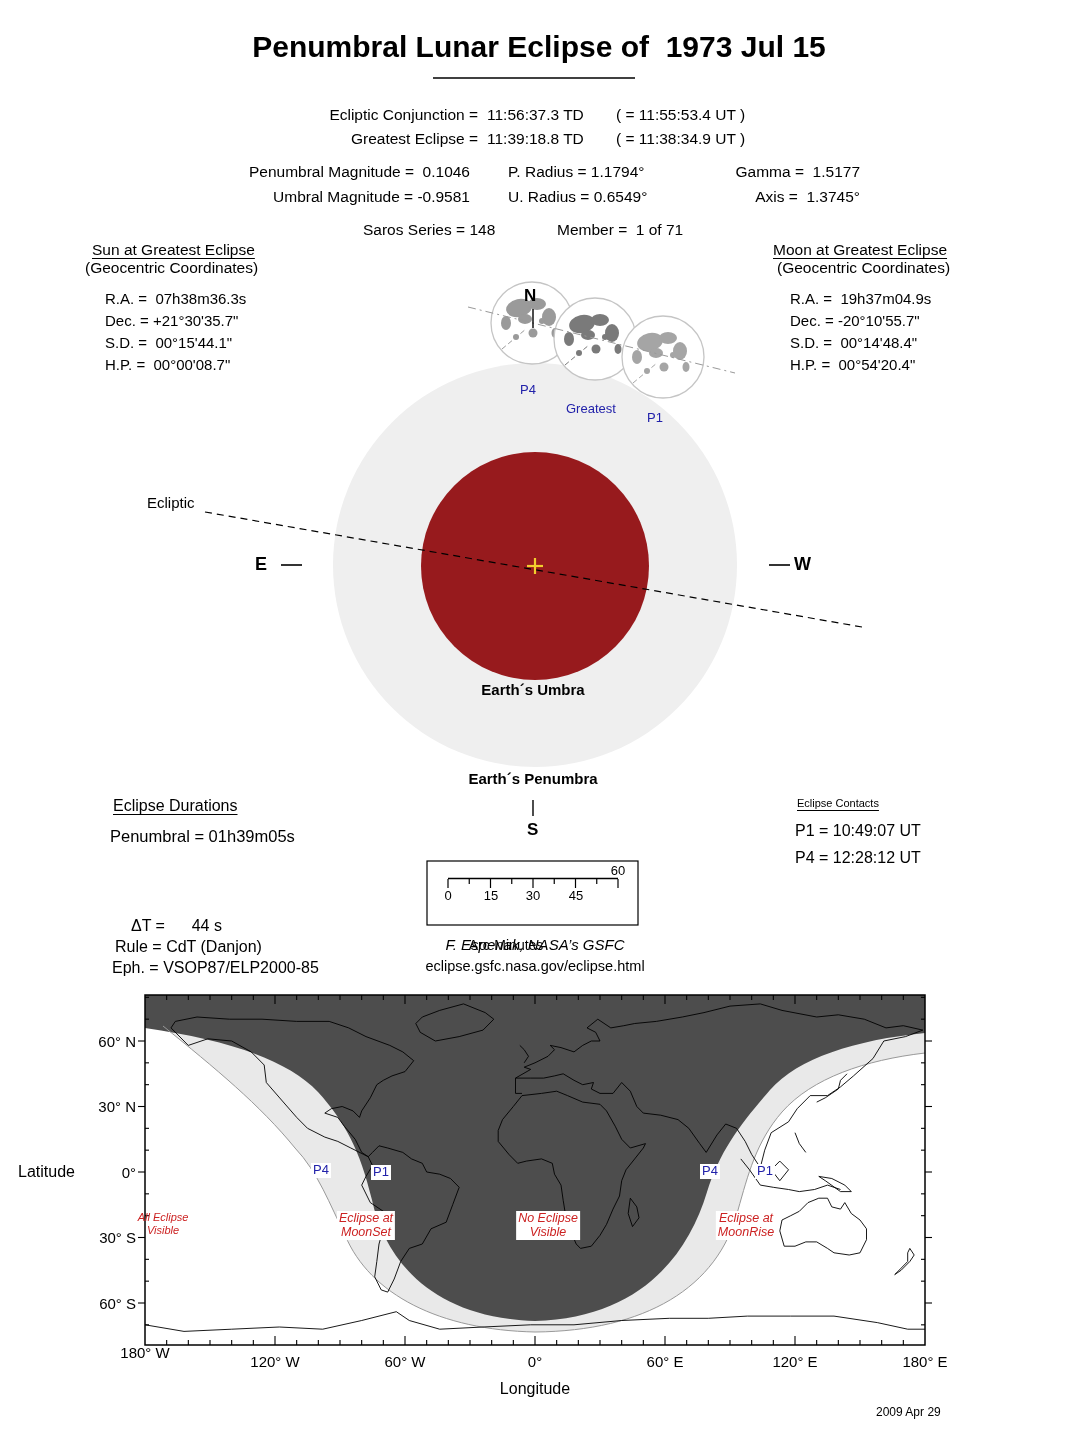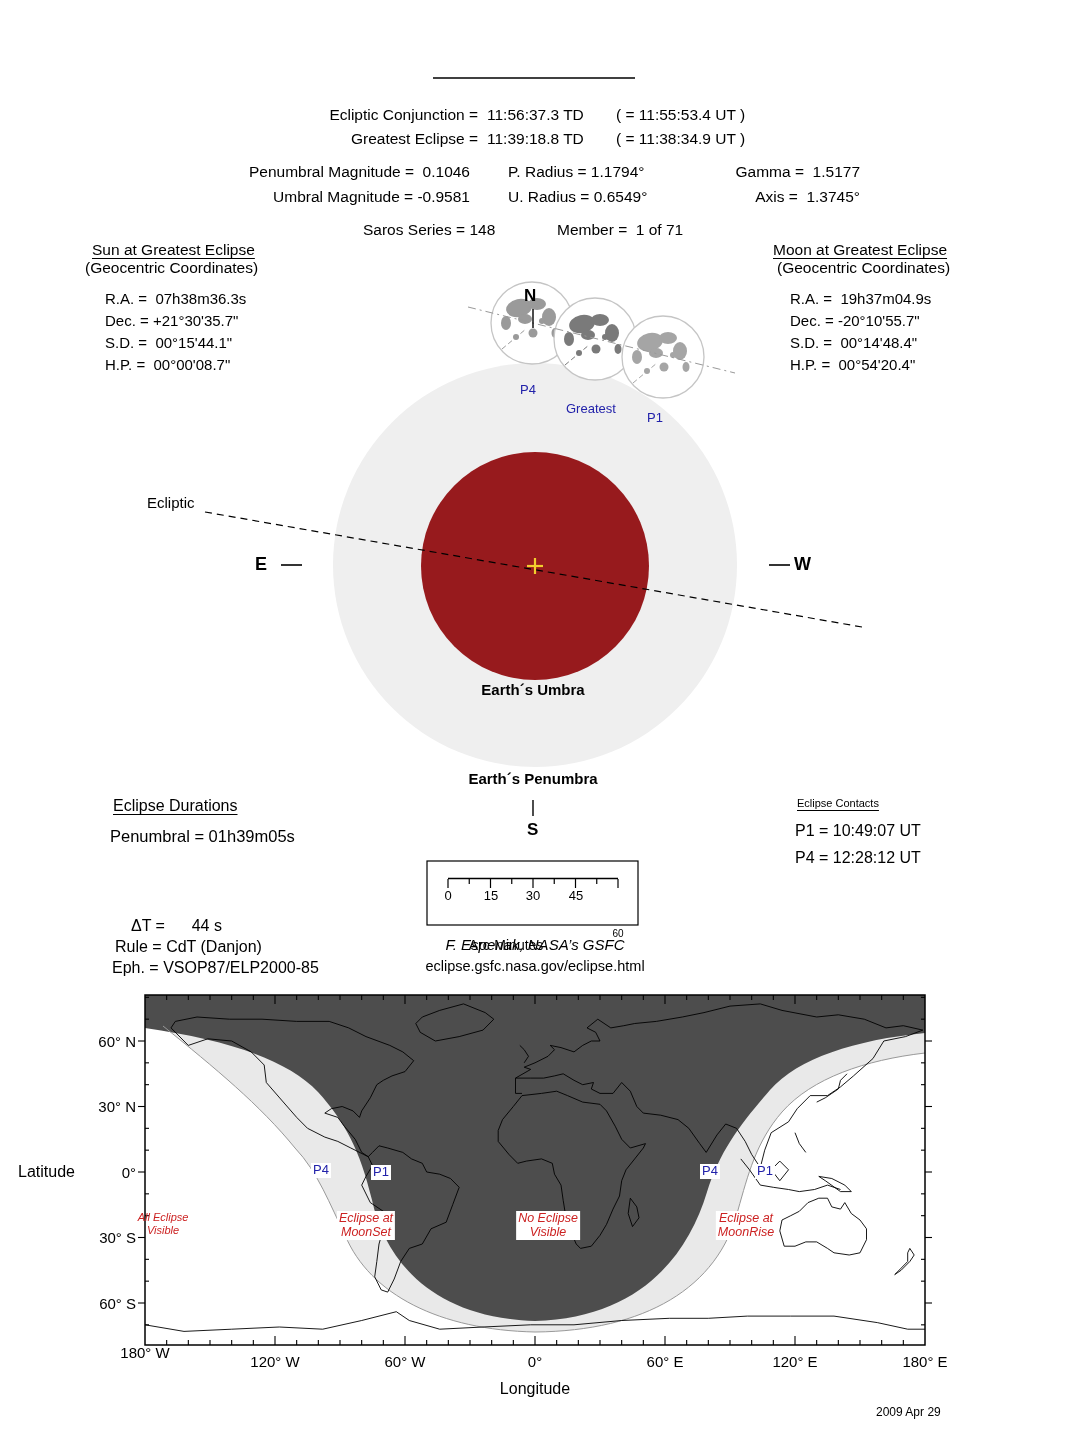--- a/index.html
+++ b/index.html
@@ -224,20 +224,21 @@
           <line x1="860" y1="995" x2="860" y2="1000"></line>
           <line x1="881.6666666666666" y1="1340" x2="881.6666666666666" y2="1345"></line>
           <line x1="881.6666666666666" y1="995" x2="881.6666666666666" y2="1000"></line>
           <line x1="903.3333333333333" y1="1340" x2="903.3333333333333" y2="1345"></line>
           <line x1="903.3333333333333" y1="995" x2="903.3333333333333" y2="1000"></line>
         </g>
       <rect x="145" y="995" width="780" height="350" fill="none" stroke="#000" stroke-width="1.5"></rect>
     </g>
   </svg>
 
+  <div class="t title ctr" style="left:539px;top:30px;">Penumbral Lunar Eclipse of  1973 Jul 15</div>
 
   <div class="t h16 right" style="left:180px;top:106px;width:298px;">Ecliptic Conjunction =</div>
   <div class="t h16" style="left:487px;top:106px;">11:56:37.3 TD</div>
   <div class="t h16" style="left:616px;top:106px;">( = 11:55:53.4 UT )</div>
   <div class="t h16 right" style="left:180px;top:130px;width:298px;">Greatest Eclipse =</div>
   <div class="t h16" style="left:487px;top:130px;">11:39:18.8 TD</div>
   <div class="t h16" style="left:616px;top:130px;">( = 11:38:34.9 UT )</div>
 
   <div class="t h16 right" style="left:170px;top:163px;width:300px;">Penumbral Magnitude =  0.1046</div>
   <div class="t h16" style="left:508px;top:163px;">P. Radius = 1.1794°</div>
@@ -276,21 +277,21 @@
   <div class="t u" style="left:113px;top:797px;font-size:16px;">Eclipse Durations</div>
   <div class="t" style="left:110px;top:827px;font-size:16.5px;">Penumbral = 01h39m05s</div>
   <div class="t u" style="left:797px;top:797px;font-size:11px;">Eclipse Contacts</div>
   <div class="t" style="left:795px;top:822px;font-size:16px;">P1 = 10:49:07 UT</div>
   <div class="t" style="left:795px;top:849px;font-size:16px;">P4 = 12:28:12 UT</div>
 
   <div class="t ctr" style="left:448px;top:889px;font-size:13px;">0</div>
   <div class="t ctr" style="left:491px;top:889px;font-size:13px;">15</div>
   <div class="t ctr" style="left:533px;top:889px;font-size:13px;">30</div>
   <div class="t ctr" style="left:576px;top:889px;font-size:13px;">45</div>
-  <div class="t ctr" style="left:618px;top:928px;font-size:10px;">60</div>
+  <div class="t ctr" style="left:618px;top:864px;font-size:13px;">60</div>
   <div class="t ctr" style="left:506px;top:905px;font-size:14px;margin-top:32px;">Arc-Minutes</div>
 
   <div class="t" style="left:131px;top:917px;font-size:16px;">ΔT =      44 s</div>
   <div class="t" style="left:115px;top:938px;font-size:16px;">Rule = CdT (Danjon)</div>
   <div class="t" style="left:112px;top:959px;font-size:16px;">Eph. = VSOP87/ELP2000-85</div>
 
   <div class="t i ctr" style="left:535px;top:936px;font-size:15px;">F. Espenak, NASA’s GSFC</div>
   <div class="t ctr" style="left:535px;top:958px;font-size:14.5px;">eclipse.gsfc.nasa.gov/eclipse.html</div>
 
   <div class="t" style="left:18px;top:1163px;font-size:16px;">Latitude</div>

